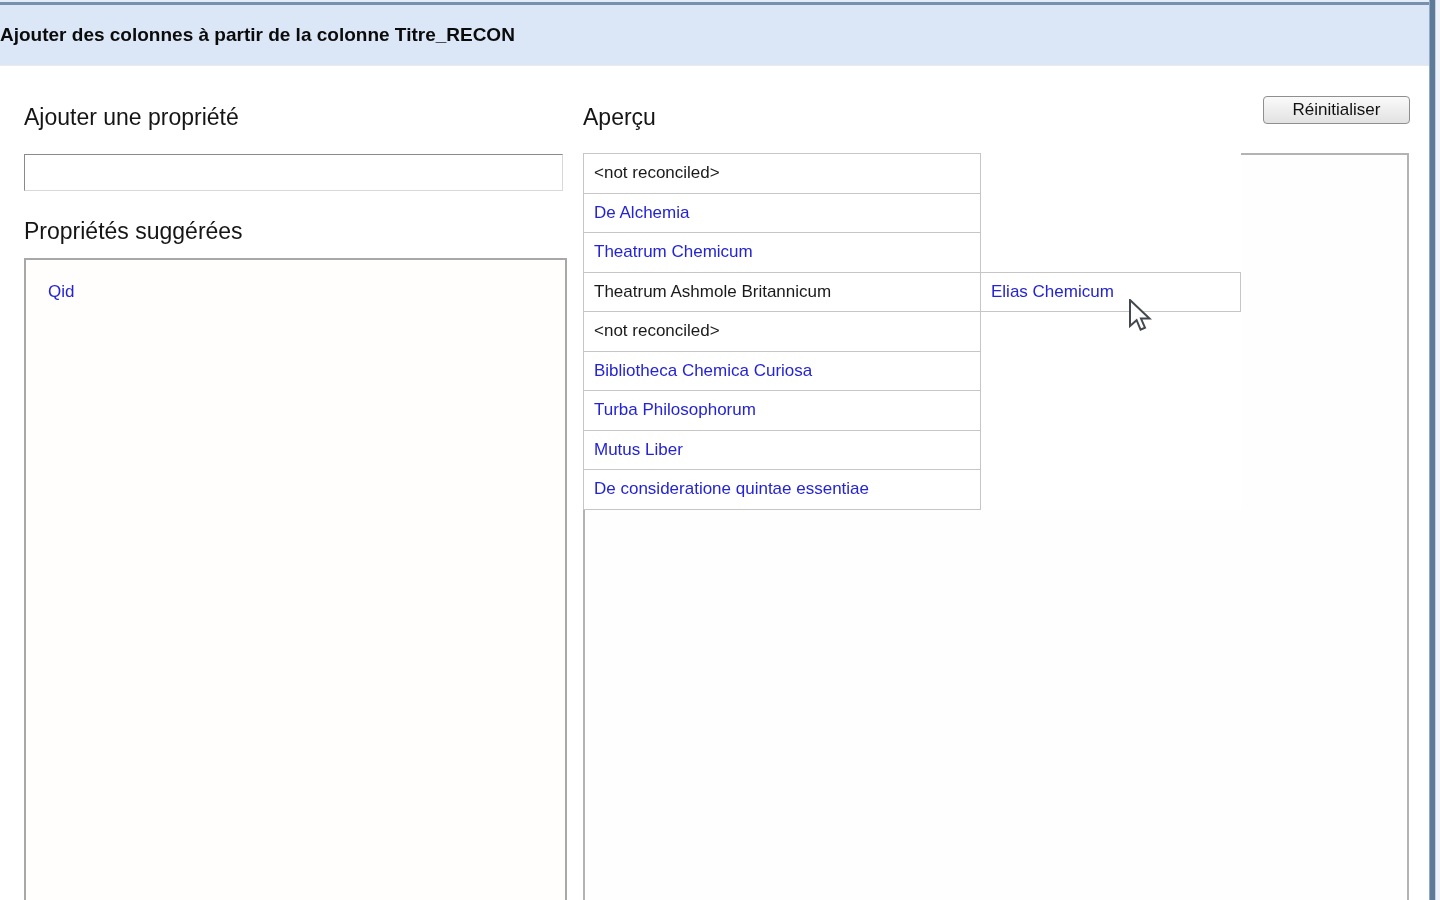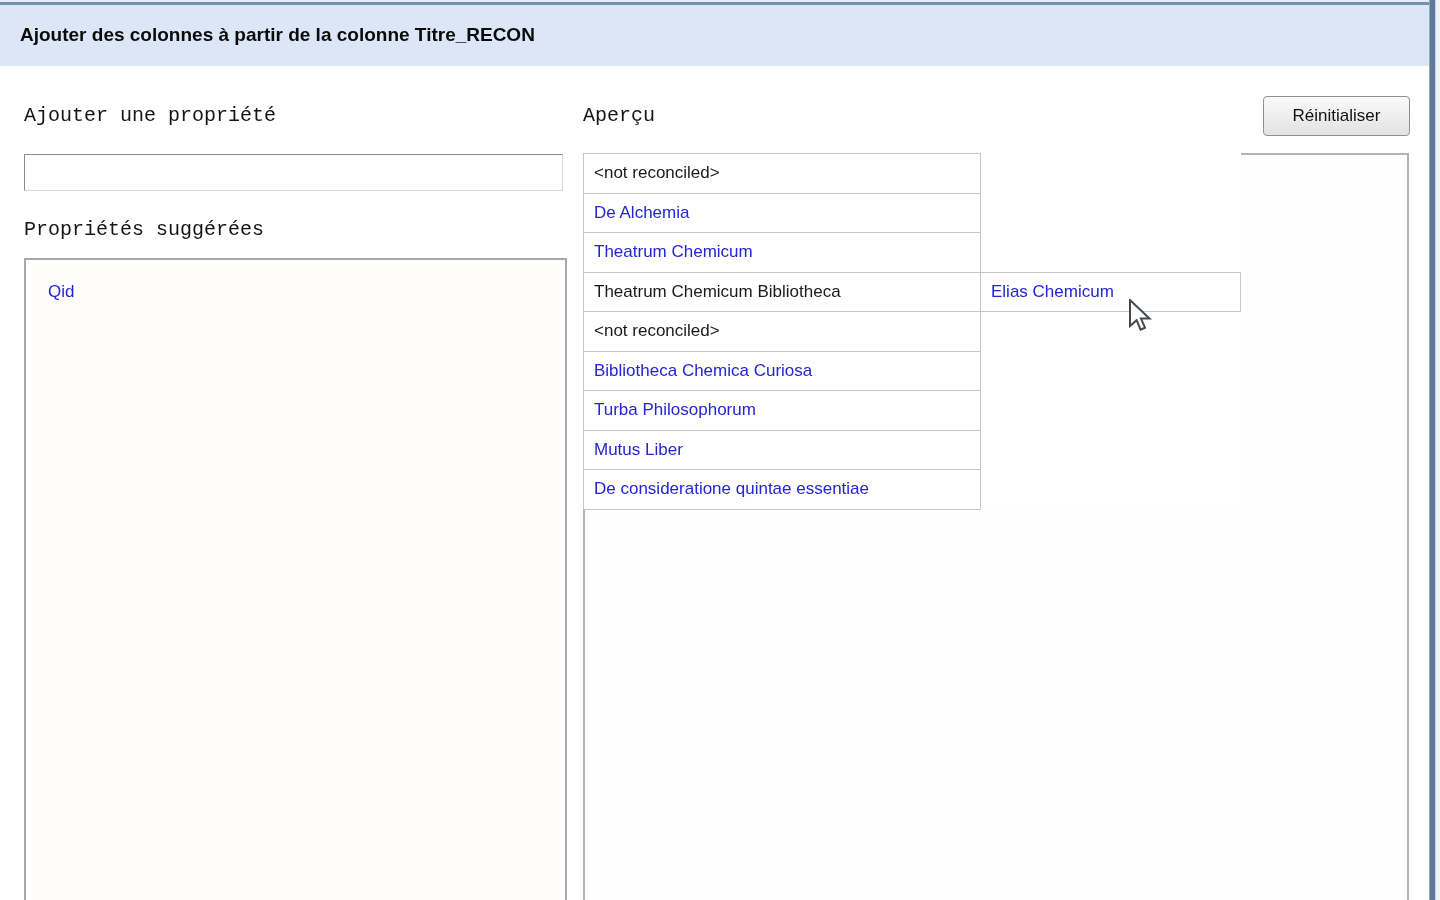--- a/index.html
+++ b/index.html
@@ -9,37 +9,37 @@
 
   
   .top-edge  { position:absolute; left:0; top:0; width:1440px; height:2px; background:#e3ecf8; }
   .top-line  { position:absolute; left:0; top:2px; width:1440px; height:3px; background:#7690ae; }
   .right-strip { position:absolute; top:0; right:0; width:11px; height:900px;
       background:linear-gradient(to right,#ffffff 0 0px,#94aac2 0 1px,#5d7b99 1px 6px,#c3d0e0 6px 7px,#eef3f9 7px 11px); }
 
   
   .titlebar { position:absolute; left:0; top:5px; width:1429px; height:61px;
               background:#dbe7f7; border-bottom:1px solid #e9e9e9; }
-  .titlebar h1 { font-size:19px; font-weight:bold; line-height:60px; padding-left:20px; color:#0b0b0b; }
+  .titlebar h1 { font-size:19px; font-weight:bold; line-height:60px; color:#0b0b0b; }
 
-  .label { position:absolute; font-size:20px; color:#151515;font-family:Liberation Mono, monospace; }
+  .label { position:absolute; font-size:23px; color:#151515; }
   .lbl-addprop  { left:24px;  top:104px; }
   .lbl-apercu   { left:583px; top:104px; }
   .lbl-suggest  { left:24px;  top:218px; }
 
   .prop-input { position:absolute; left:24px; top:154px; width:539px; height:37px;
       background:#fff; border:1px solid; border-color:#8a8a8a #d8d8d8 #d8d8d8 #8a8a8a;
       outline:none; font-size:17px; padding:0 8px; font-family:"Liberation Sans",sans-serif; }
 
   .suggest-box { position:absolute; left:24px; top:258px; width:543px; height:652px;
       border:2px solid #a8a8a8; background:#fffefd; }
   .suggest-item { display:block; margin:22px 0 0 22px; font-size:17px; color:#2424d6;
       text-decoration:none; cursor:pointer; }
 
-  .reset-btn { position:absolute; left:1263px; top:96px; width:147px; height:40px;
+  .reset-btn { position:absolute; left:1263px; top:96px; width:147px; height:28px;
       background:linear-gradient(#fafafa,#e2e2e2); border:1px solid #8f8f8f; border-radius:4px;
       font-size:17px; color:#111; font-family:"Liberation Sans",sans-serif; cursor:pointer; }
 
   .preview-box { position:absolute; left:583px; top:153px; width:826px; height:757px;
       border:2px solid #b3b3b3; background:#fffefe; }
 
   table.preview { border-collapse:collapse; table-layout:fixed; background:#fff;
       position:absolute; left:-2px; top:-2px; width:657px; font-size:17px; }
   table.preview col.c1 { width:397px; }
   table.preview col.c2 { width:260px; }
@@ -96,21 +96,21 @@
       </tr>
       <tr>
         <td class="c1 lnk">De Alchemia</td>
         <td class="c2"></td>
       </tr>
       <tr>
         <td class="c1 lnk">Theatrum Chemicum</td>
         <td class="c2"></td>
       </tr>
       <tr>
-        <td class="c1 plain">Theatrum Chemicum Bibliotheca</td>
+        <td class="c1 plain">Theatrum Ashmole Britannicum</td>
         <td class="c2 filled lnk">Elias Chemicum</td>
       </tr>
       <tr>
         <td class="c1 plain">&lt;not reconciled&gt;</td>
         <td class="c2"></td>
       </tr>
       <tr>
         <td class="c1 lnk">Bibliotheca Chemica Curiosa</td>
         <td class="c2"></td>
       </tr>

